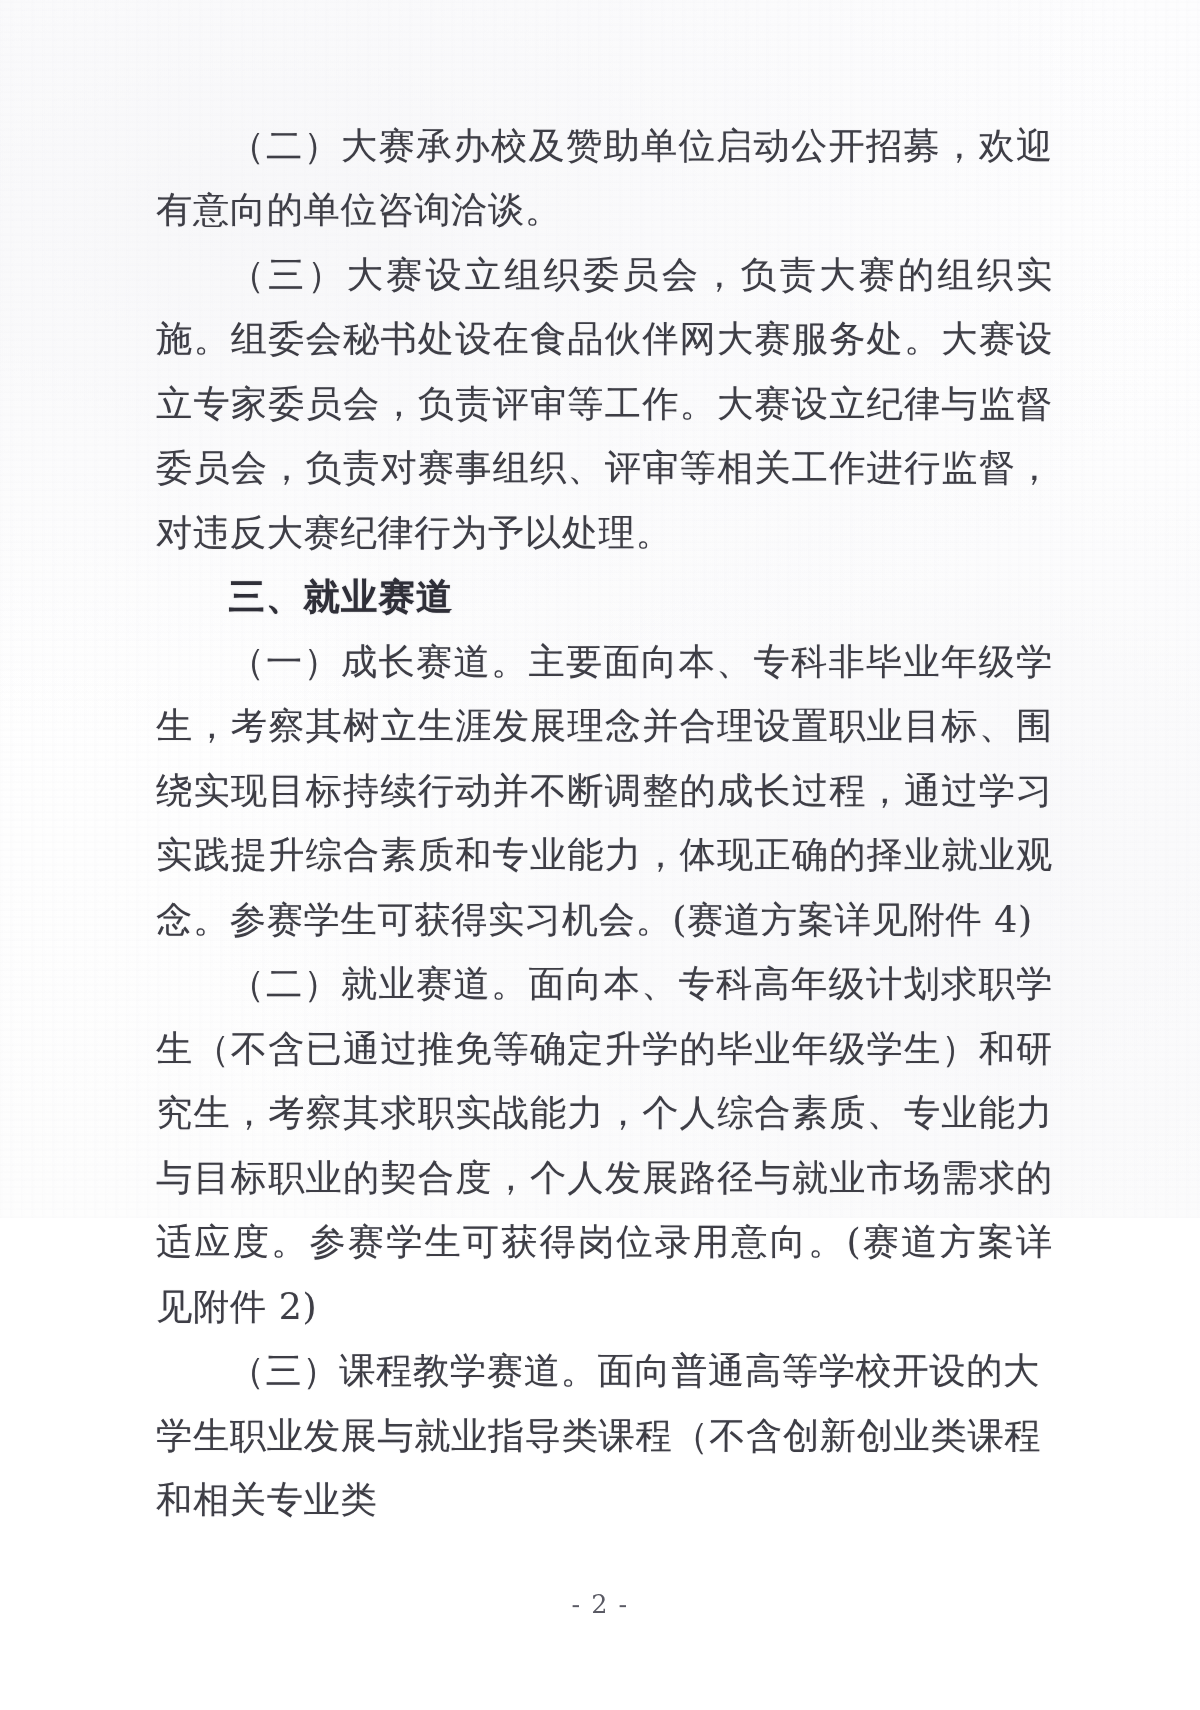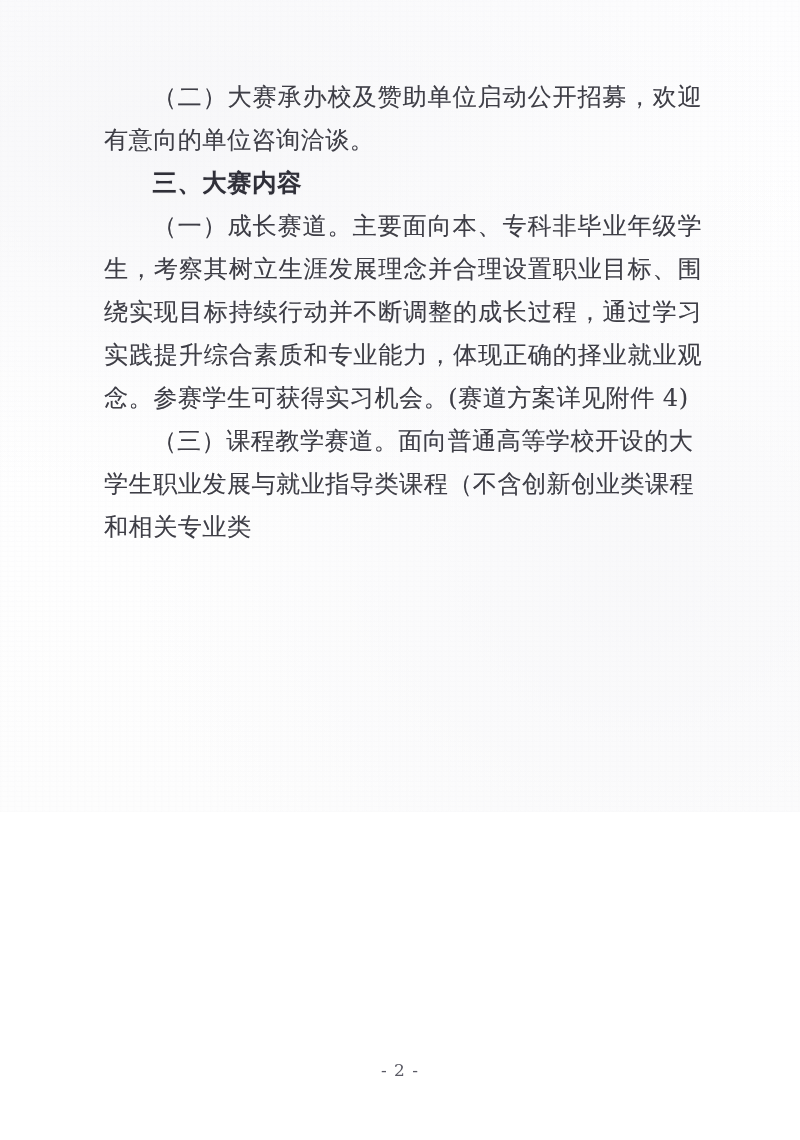--- a/index.html
+++ b/index.html
@@ -92,26 +92,28 @@
 <body>
 
 <div id="page-sheet">
 
   <div id="scan-noise"></div>
 
   <div id="doc-body">
 
     <p class="para">（二）大赛承办校及赞助单位启动公开招募，欢迎有意向的单位咨询洽谈。</p>
 
+    <p class="para">（三）大赛设立组织委员会，负责大赛的组织实施。组委会秘书处设在食品伙伴网大赛服务处。大赛设立专家委员会，负责评审等工作。大赛设立纪律与监督委员会，负责对赛事组织、评审等相关工作进行监督，对违反大赛纪律行为予以处理。</p>
 
-    <p class="heading">三、大赛内容</p>
+    <p class="heading">三、就业赛道</p>
 
 
     <p class="para">（一）成长赛道。主要面向本、专科非毕业年级学生，考察其树立生涯发展理念并合理设置职业目标、围绕实现目标持续行动并不断调整的成长过程，通过学习实践提升综合素质和专业能力，体现正确的择业就业观念。参赛学生可获得实习机会。(赛道方案详见附件 4)</p>
 
+    <p class="para">（二）就业赛道。面向本、专科高年级计划求职学生（不含已通过推免等确定升学的毕业年级学生）和研究生，考察其求职实战能力，个人综合素质、专业能力与目标职业的契合度，个人发展路径与就业市场需求的适应度。参赛学生可获得岗位录用意向。(赛道方案详见附件 2)</p>
 
     <p class="para nojust">（三）课程教学赛道。面向普通高等学校开设的大学生职业发展与就业指导类课程（不含创新创业类课程和相关专业类</p>
 
   </div>
 
   <div id="page-number">- 2 -</div>
 
 </div>
 
 </body></html>

